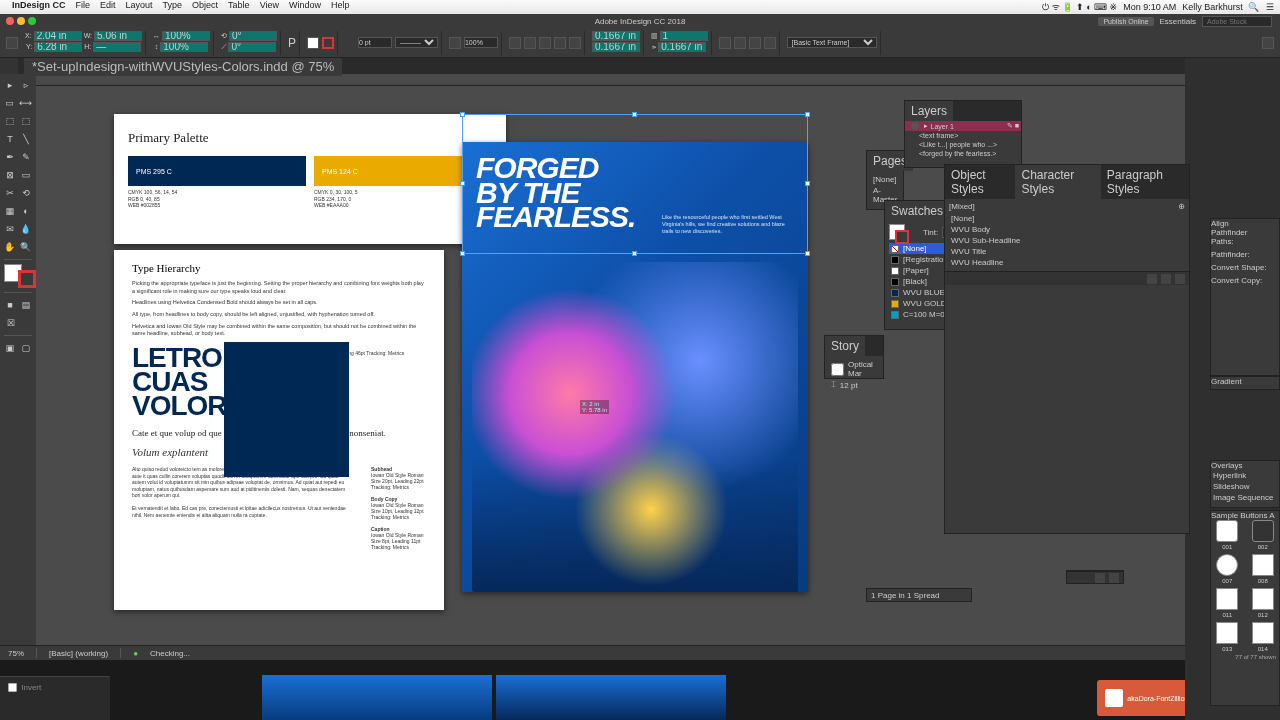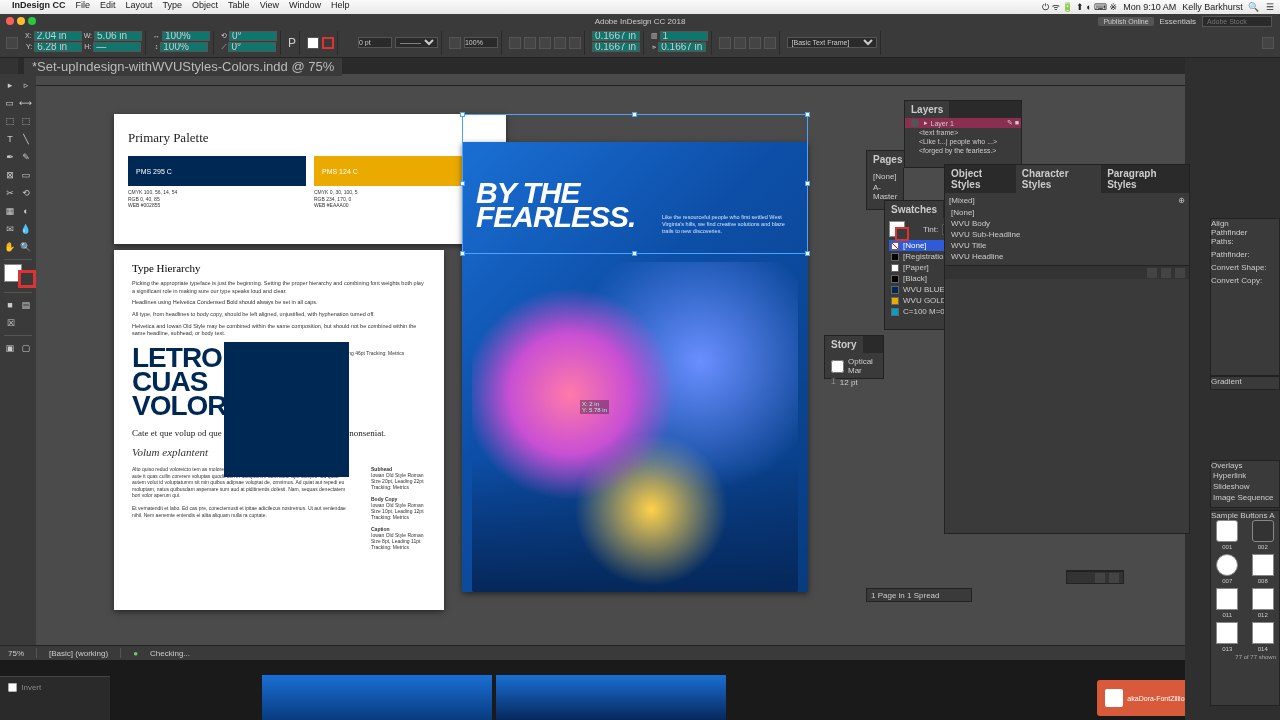--- a/index.html
+++ b/index.html
@@ -83,21 +83,21 @@
 .forged-body{ position:absolute; top:72px; left:200px; width:130px; font-size:5.5px; color:#cfe4ff; line-height:1.3; }
 .sel-frame { position:absolute; border:1px solid #4aa3ff; }
 .sel-handle { position:absolute; width:5px; height:5px; background:#fff; border:1px solid #4aa3ff; }
 .cursor-readout{ position:absolute; font-size:6px; color:#aee; background:rgba(0,0,0,.3); padding:1px 2px; }
 
 
 .panel-dock { position:absolute; top:58px; right:0; width:95px; bottom:0; background:#2f2f2f; z-index:85; padding-top:2px; }
 
 
 .panel { position:absolute; background:#3a3a3a; color:#ccc; font-size:8px; border:1px solid #222; z-index:90; }
-.panel .p-tabs{ display:flex; background:#2a2a2a; font-size:10px;font-weight:bold; }
+.panel .p-tabs{ display:flex; background:#2a2a2a; font-size:12px; }
 .panel .p-tab{ padding:3px 6px; }
 .panel .p-tab.active{ background:#3a3a3a; }
 .panel .p-body{ padding:3px 4px; }
 .p-list-item{ display:flex; align-items:center; gap:4px; padding:1px 2px; font-size:8px; }
 .p-list-item .sq{ width:8px; height:8px; border:1px solid #666; flex:0 0 auto; }
 .p-sel{ background:#2f5bd8; color:#fff; }
 .layer-item{ padding:1px 2px 1px 14px; font-size:7px; display:flex; align-items:center; gap:3px; }
 .layer-item.top{ padding-left:6px; background:#8a2f4f; }
 .eye{ width:8px; height:8px; background:#555; border-radius:50%; margin-right:2px; }
 .panel-footer{ height:14px; background:#333; border-top:1px solid #222; display:flex; align-items:center; justify-content:flex-end; gap:4px; padding:0 4px; }
@@ -377,21 +377,21 @@
         </div>
       </div>
     </div>
 
     <div class="blue-box-overlay" style="left:110px;top:228px;width:125px;height:135px;"></div>
 
     <div class="page page-r">
       <div class="page-r-bg"></div>
       <div class="dancer"></div>
       <div class="forged">
-        <br><span>BY THE</span><br><span>FEARLESS.</span>
+        <span>FORGED</span><br><span>BY THE</span><br><span>FEARLESS.</span>
       </div>
       <div class="forged-body">Like the resourceful people who first settled West Virginia's hills, we find creative solutions and blaze trails to new discoveries.</div>
       <div class="cursor-readout" style="left:118px;top:258px;">
         <span>X: 2 in</span><br><span>Y: 5.78 in</span>
       </div>
     </div>
 
     <div class="sel-frame" style="left:348px;top:0;width:346px;height:140px;">
       <div class="sel-handle" style="left:-3px;top:-3px"></div>
         <div class="sel-handle" style="right:-3px;top:-3px"></div>

